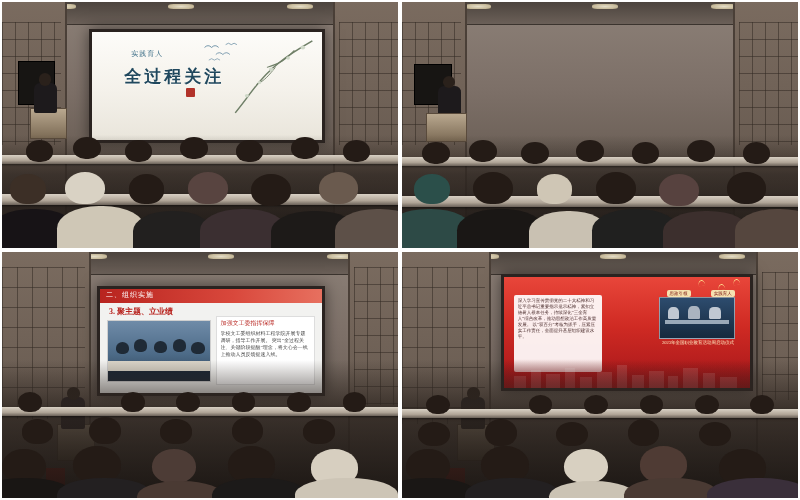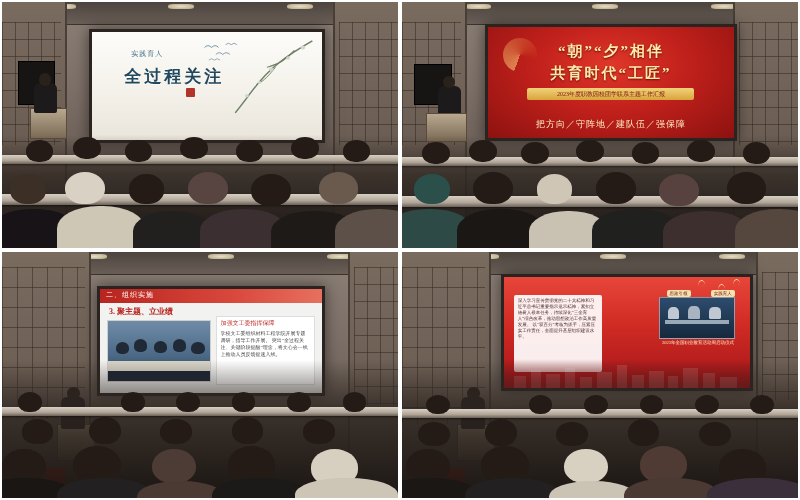--- a/index.html
+++ b/index.html
@@ -483,31 +483,20 @@
       <div class="ceiling-light" style="left:16%"></div>
       <div class="ceiling-light" style="left:48%"></div>
       <div class="ceiling-light" style="left:78%"></div>
     </div>
     <div class="wall-panel-left"></div>
     <div class="wall-panel-right"></div>
     <div class="wall-lattice" style="left:0;width:15%;top:8%;bottom:42%"></div>
     <div class="wall-lattice" style="right:0;width:15%;top:8%;bottom:42%"></div>
     <div class="tv-side" style="left:3%;top:25%;width:9%;height:16%"></div>
 
-    <div class="screen" style="left:21%;top:9%;width:62%;height:45%">
-      <div class="screen-inner">
-        <div class="s2">
-          <div class="s2-fan"></div>
-          <div class="s2-line1">“朝”“夕”相伴</div>
-          <div class="s2-line2">共育时代“工匠”</div>
-          <div class="s2-ribbon">2023年度职教园校团学联系主题工作汇报</div>
-          <div class="s2-bottom">把方向／守阵地／建队伍／强保障</div>
-        </div>
-      </div>
-    </div>
 
     <div class="speaker-body" style="left:9%;top:34%;width:6%;height:13%"></div>
     <div class="speaker-head" style="left:10.3%;top:30%;width:3.2%;height:5%"></div>
     <div class="podium" style="left:6%;top:45%;width:10%;height:11%"></div>
 
     <div class="audience"></div>
     <div class="table-row" style="top:63%"></div>
     <div class="table-row" style="top:79%;height:11px"></div>
     <div class="head" style="left:5%;top:57%;width:7%;height:9%"></div>
     <div class="head" style="left:17%;top:56%;width:7%;height:9%"></div>

